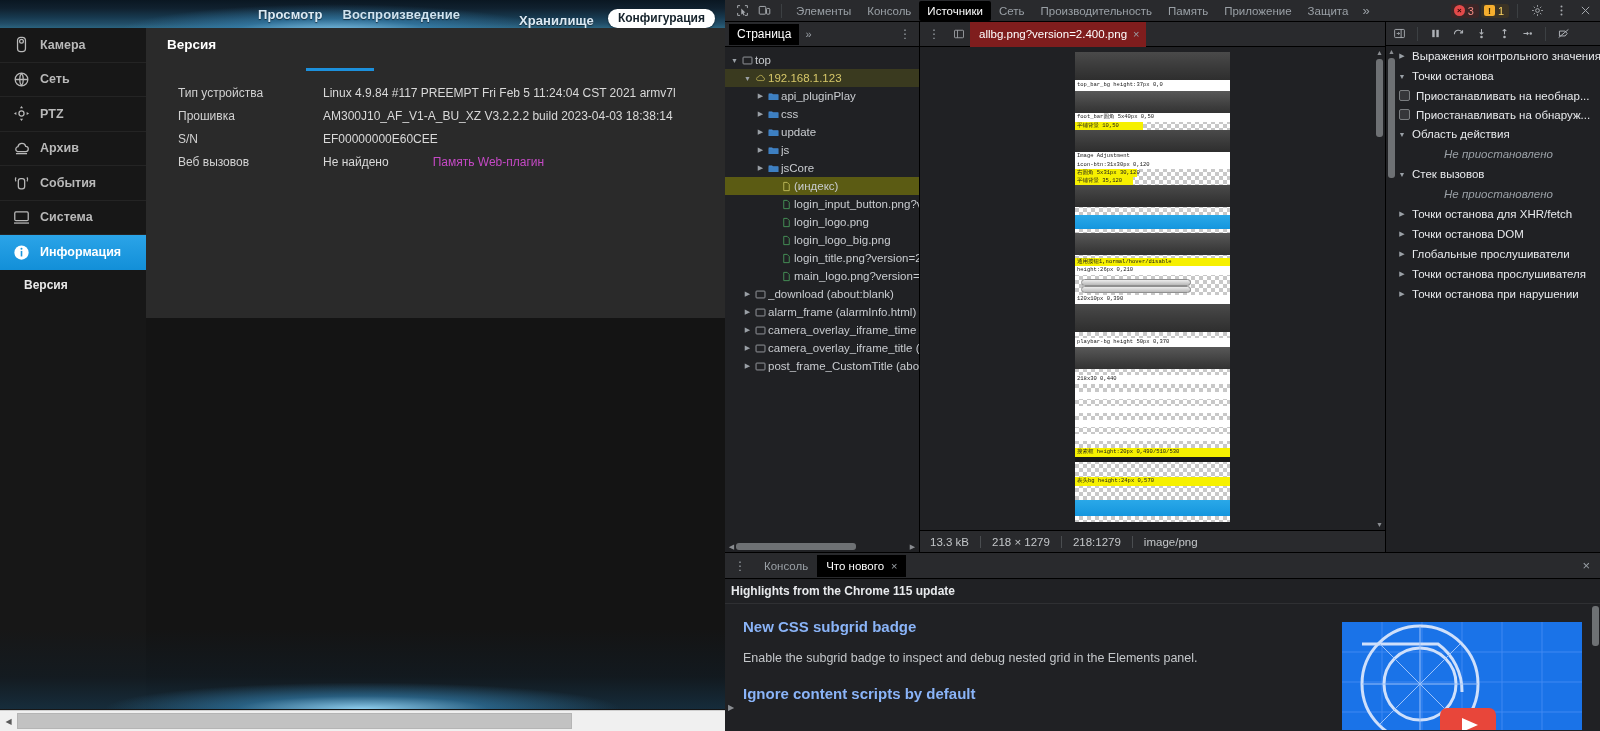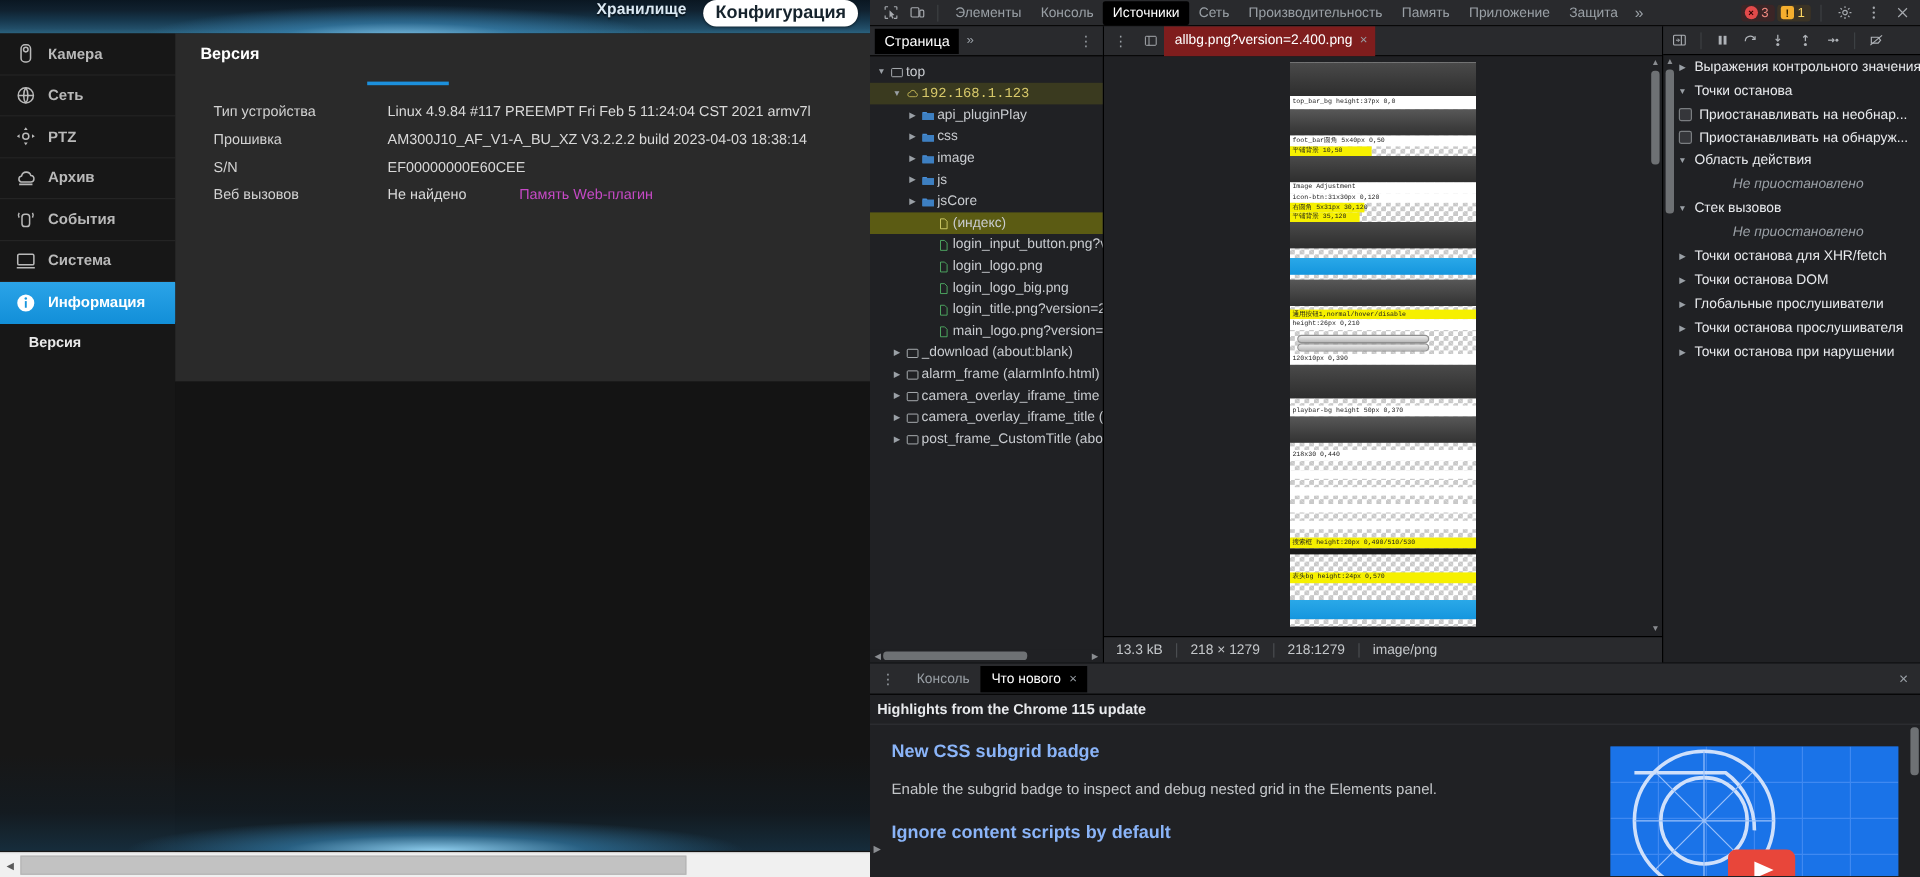--- a/index.html
+++ b/index.html
@@ -26,30 +26,30 @@
       radial-gradient(ellipse 300px 40px at 46% 118%, rgba(140,205,240,.95) 0%, rgba(60,140,190,.55) 35%, rgba(20,60,95,0) 72%),
       linear-gradient(180deg, #0a1722 0%, #10212f 30%, #17394f 62%, #224e68 85%, #2b637f 100%);
     display: flex; align-items: center;
   }
   .camui-header .nav-center {
     position: absolute; left: 258px; top: 0; height: 28px;
     display: flex; align-items: center; gap: 20px;
   }
   .camui-header .nav-right {
     position: absolute; right: 10px; top: 0; height: 28px;
-    display: flex; align-items: flex-start; gap: 14px;
+    display: flex; align-items: flex-end; gap: 14px;
   }
   .nav-link {
     color: #dbe9f3; font-size: 13px; font-weight: bold;
     text-shadow: 0 1px 1px rgba(0,0,0,.55);
     letter-spacing: .1px; cursor: pointer; white-space: nowrap;
   }
   .nav-link.dim { color: #cfe3f0; }
   .nav-pill {
-    background: #ffffff; color: #16232c; font-size: 15px; font-weight: bold;
+    background: #ffffff; color: #16232c; font-size: 12px; font-weight: bold;
     border-radius: 11px; padding: 2px 10px 3px; white-space: nowrap;
     box-shadow: 0 1px 2px rgba(0,0,0,.5);
   }
 
   .camui-body { position: relative; height: 703px; background: #141414; }
 
   .camui-sidebar {
     position: absolute; left: 0; top: 0; width: 146px; height: 703px;
     background: #171717;
   }
@@ -175,21 +175,21 @@
   .tnode {
     display: flex; align-items: center; height: 18px; font-size: 11.5px;
     color: #c9ccd0; cursor: pointer; white-space: nowrap;
   }
   .tnode .tw { width: 11px; flex: 0 0 11px; display:flex;align-items:center;justify-content:center;
     font-size: 7px; color: #9aa0a6; }
   .tnode .ticon { width: 15px; flex: 0 0 15px; display:flex;align-items:center;justify-content:center; }
   .tnode.sel-domain { background: #3a3a1f; }
   .tnode.sel-file { background: #5b5b13; }
   .tlabel { overflow: hidden; }
-  .tlabel.domain { color: #d7c86a; font-family: Liberation Mono, monospace; }
+  .tlabel.domain { color: #d7c86a; }
   .nav-hsb { height: 11px; background: #202124; display:flex; align-items:center; padding: 0 2px; }
   .nav-hsb .ar { color: #8a8d91; font-size: 7px; width: 9px; text-align:center; }
   .nav-hsb .trk { flex: 1; height: 7px; position: relative; }
   .nav-hsb .thm { position: absolute; left: 0; top: 0; width: 120px; height: 7px; background: #6e7174; border-radius: 3px; }
 
   .editor-pane { flex: 1; display: flex; flex-direction: column; background: #202124; }
   .ed-tabs {
     height: 25px; display: flex; align-items: center;
     background: #292a2d; border-bottom: 1px solid #000;
   }
@@ -283,20 +283,24 @@
   .wn-vsb .thm { position:absolute; left:1px; top:2px; width:7px; height:40px; background:#6e7174; border-radius:3px;}
 </style>
 </head>
 <body>
 
 <div id="root">
 
   <div class="camui">
 
     <div class="camui-header">
+      <div class="nav-center">
+        <span class="nav-link">Просмотр</span>
+        <span class="nav-link dim">Воспроизведение</span>
+      </div>
       <div class="nav-right">
         <span class="nav-link">Хранилище</span>
         <span class="nav-pill">Конфигурация</span>
       </div>
     </div>
 
     <div class="camui-body">
 
       <div class="camui-sidebar">
 
@@ -519,21 +523,21 @@
               <span class="tlabel">css</span>
             </div>
             <div class="tnode" style="padding-left: 30px;">
               <span class="tw">▶</span>
               <span class="ticon">
                 <svg viewBox="0 0 16 16" width="11" height="11">
                   <path d="M1 3.5h5l1.2 1.5H15v8H1z" fill="#4a90d9"></path>
                   <path d="M1 5h14v8H1z" fill="#3d7fc1"></path>
                 </svg>
               </span>
-              <span class="tlabel">image</span>
+              <span class="tlabel">update</span>
             </div>
             <div class="tnode" style="padding-left: 30px;">
               <span class="tw">▶</span>
               <span class="ticon">
                 <svg viewBox="0 0 16 16" width="11" height="11">
                   <path d="M1 3.5h5l1.2 1.5H15v8H1z" fill="#4a90d9"></path>
                   <path d="M1 5h14v8H1z" fill="#3d7fc1"></path>
                 </svg>
               </span>
               <span class="tlabel">js</span>

